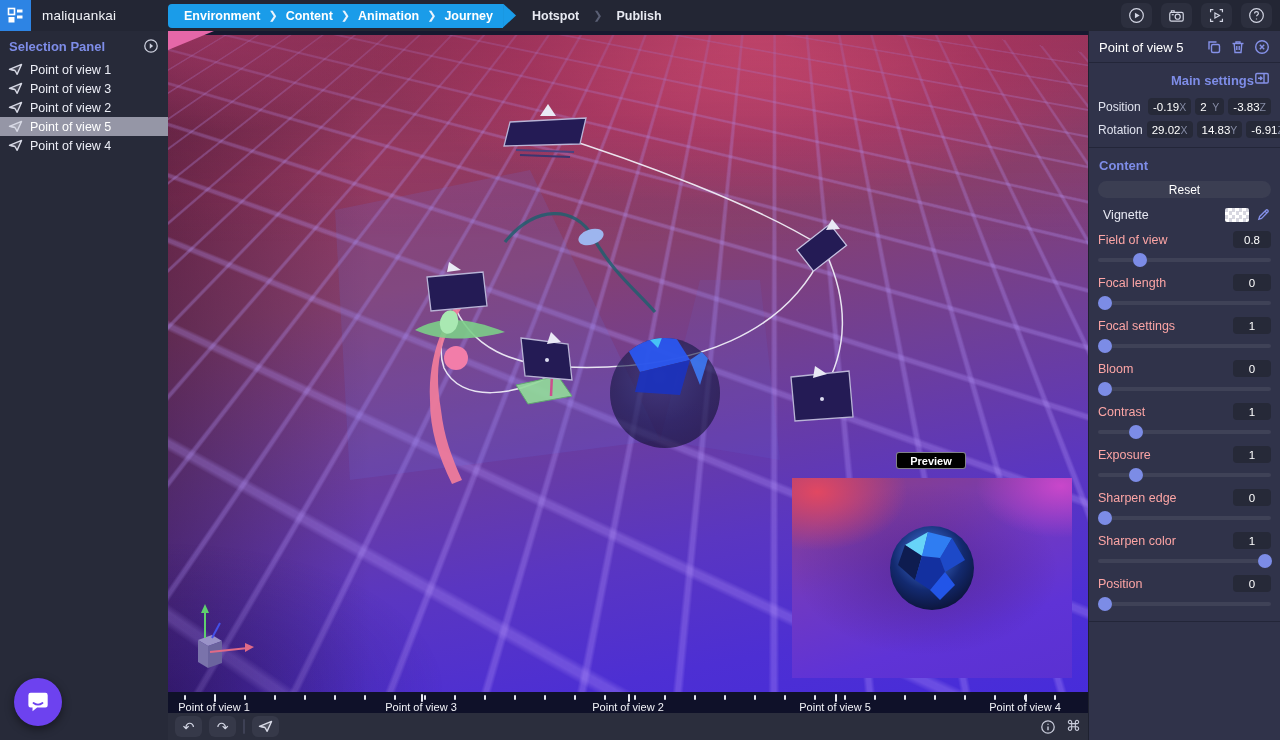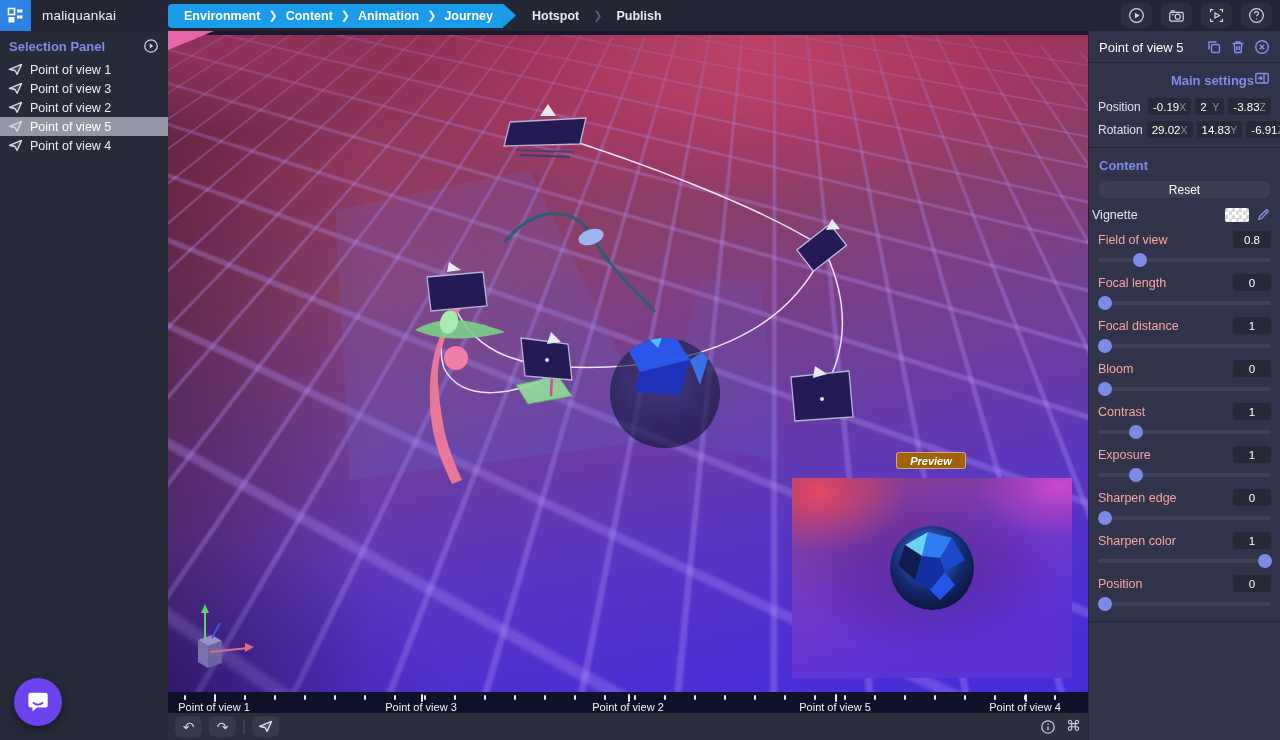--- a/index.html
+++ b/index.html
@@ -44,23 +44,23 @@
     background-image:
       repeating-linear-gradient(0deg, rgba(182,150,252,.30) 0 1.6px, transparent 1.6px 26px),
       repeating-linear-gradient(90deg, rgba(182,150,252,.30) 0 1.6px, transparent 1.6px 26px);
     transform:perspective(430px) rotateX(57deg) rotateZ(16deg); transform-origin:50% 0; }
   .wash { position:absolute; inset:0; background:
       linear-gradient(180deg, rgba(150,45,85,.50) 0%, rgba(150,45,85,.12) 16%, transparent 32%),
       radial-gradient(40% 30% at 0% 100%, rgba(22,8,60,.35), transparent 75%); }
   .scene-topline { position:absolute; left:0; top:0; width:100%; height:4px; background:#171930; }
   .scene svg.overlay { position:absolute; left:0; top:0; }
 
-  .preview-pill { position:absolute; left:728px; top:421px; width:70px; height:17px; background:#a16207;
+  .preview-pill { position:absolute; left:728px; top:421px; width:70px; height:17px; background:#000000;
     border:1px solid rgba(235,235,250,.55); border-radius:3px; color:#fff; font-size:11px; font-weight:bold;
-    display:flex; align-items:center; justify-content:center; z-index:6;font-style:italic; }
+    display:flex; align-items:center; justify-content:center; z-index:6; }
   .preview-box { position:absolute; left:624px; top:447px; width:280px; height:200px; z-index:5; background:
       radial-gradient(46% 42% at 9% 7%, rgba(233,72,94,.92), rgba(233,72,94,0) 70%),
       radial-gradient(42% 36% at 96% 4%, rgba(222,74,208,.8), transparent 72%),
       radial-gradient(62% 56% at 48% 46%, rgba(58,20,88,.38), transparent 76%),
       linear-gradient(162deg, #8d3f80 0%, #7039c2 42%, #5f33d6 72%, #5a31d2 100%); }
 
   
   .timeline { position:absolute; left:0; top:661px; width:920px; height:21px; background:#0f1129; z-index:8; }
   .tick { position:absolute; top:3px; width:2px; height:5px; background:#e8e9f2; border-radius:1px; }
   .tick.major { top:2px; height:8px; }
@@ -87,21 +87,21 @@
   .sec-title { color:#7e8de8; font-weight:bold; font-size:13px; }
   .vec-row { display:flex; align-items:center; padding:3px 9px; gap:4px; }
   .vec-label { width:46px; font-size:12px; color:#dfe2ee; }
   .vec-box { flex:1; background:#262938; border-radius:4px; height:17px; display:flex; align-items:center;
     justify-content:space-between; padding:0 5px; font-size:11.5px; color:#fff; cursor:text; }
   .vec-suffix { color:#858ba5; font-size:10.5px; }
   .rp-div { border-bottom:1px solid #232639; margin-top:6px; }
   .filters-head { padding:8px 10px 4px 10px; }
   .reset-btn { margin:3px 9px 6px 9px; height:17px; background:#3b3e52; border-radius:9px; color:#fff;
     font-size:12px; display:flex; align-items:center; justify-content:center; cursor:pointer; }
-  .vig-row { display:flex; align-items:center; padding:3px 9px 6px 3px;justify-content:flex-end; }
+  .vig-row { display:flex; align-items:center; padding:3px 9px 6px 14px;justify-content:flex-end; }
   .vig-label { flex:1; font-size:12.5px; }
   .vig-swatch { width:24px; height:14px; border-radius:2px; cursor:pointer;
     background:repeating-conic-gradient(#ffffff 0% 25%, #d7d7e0 0% 50%); background-size:7px 7px; }
   .vig-pencil { margin-left:7px; cursor:pointer; }
   .f-group { padding:3px 9px 1px 9px; }
   .f-head { display:flex; justify-content:space-between; align-items:center; margin-bottom:5px; }
   .f-label { font-size:12.5px; color:#fca5a5; }
   .f-value { width:38px; height:17px; background:#262938; border-radius:4px; color:#fff; font-size:11.5px;
     display:flex; align-items:center; justify-content:center; cursor:text; }
   .f-slider { position:relative; height:14px; margin-bottom:3px; cursor:pointer; }
@@ -509,21 +509,21 @@
           <span class="f-label">Focal length</span>
           <span class="f-value">0</span>
         </div>
         <div class="f-slider">
           <div class="f-track"></div>
           <div class="f-thumb" style="left: 0px;"></div>
         </div>
       </div>
       <div class="f-group">
         <div class="f-head">
-          <span class="f-label">Focal distance</span>
+          <span class="f-label">Focal settings</span>
           <span class="f-value">1</span>
         </div>
         <div class="f-slider">
           <div class="f-track"></div>
           <div class="f-thumb" style="left: 0px;"></div>
         </div>
       </div>
       <div class="f-group">
         <div class="f-head">
           <span class="f-label">Bloom</span>

